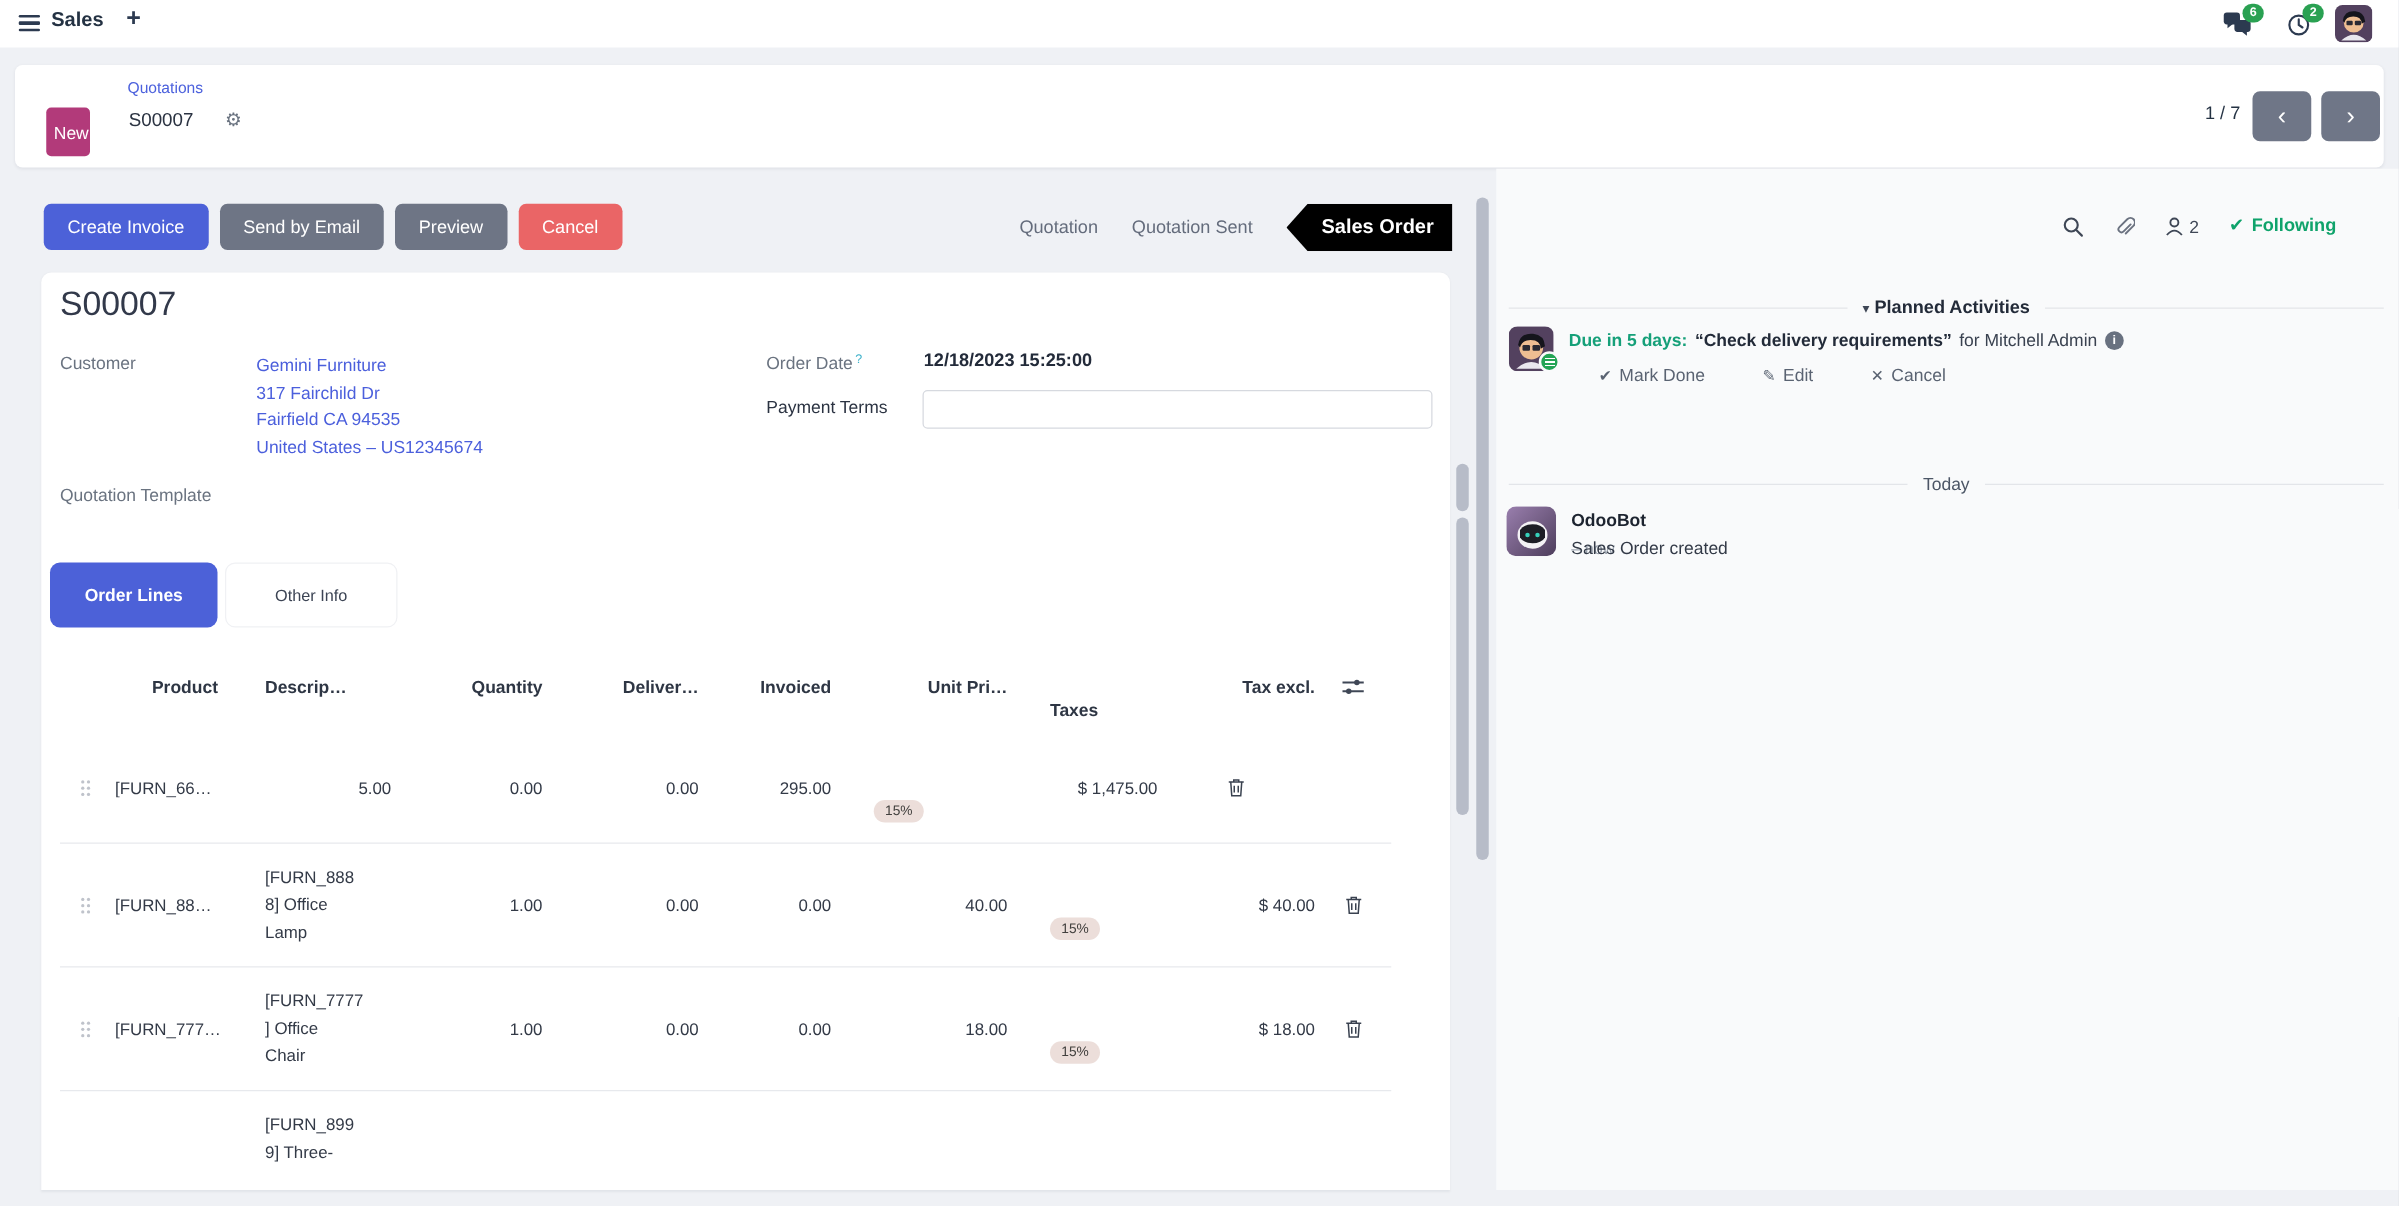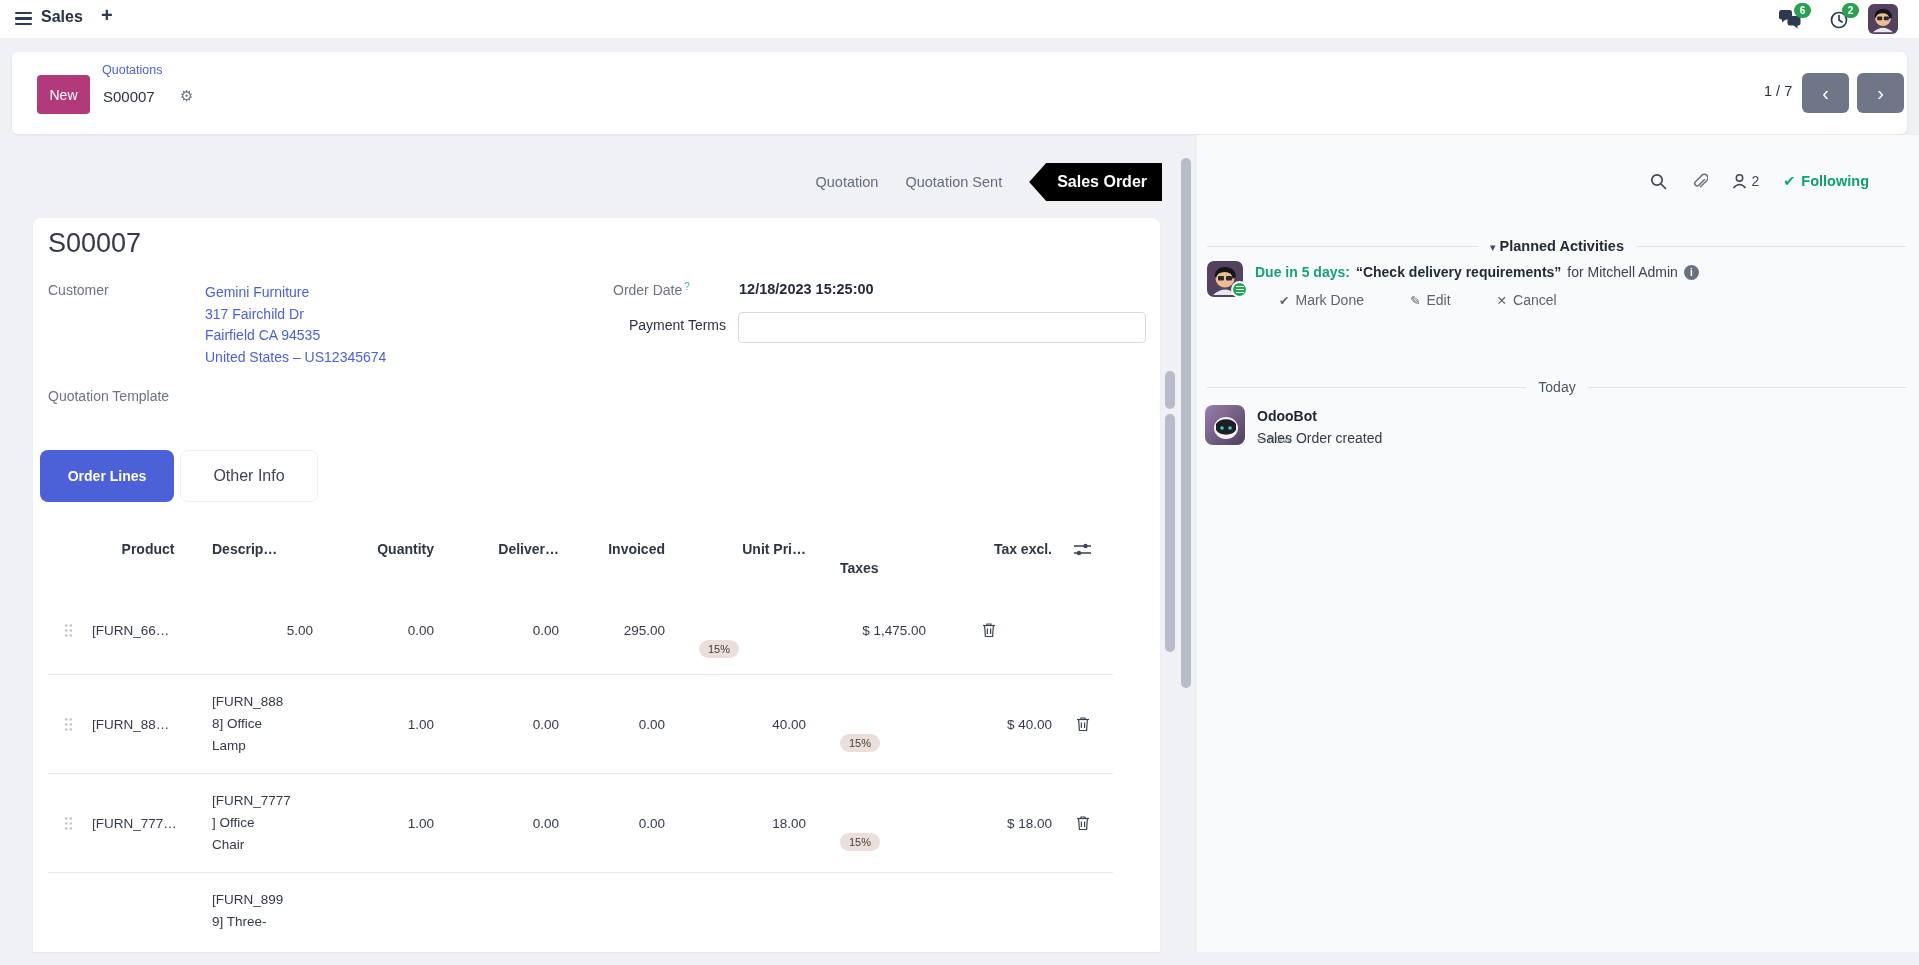--- a/index.html
+++ b/index.html
@@ -14,21 +14,21 @@
   .app-name{position:absolute;left:41px;top:8px;font-size:16px;font-weight:700;color:#243243;}
   .nav-plus{position:absolute;left:101px;top:4px;font-size:20px;font-weight:700;color:#2c3a50;}
   .nav-icon{position:absolute;top:8px;}
   .nav-badge{position:absolute;top:3px;min-width:17px;height:15px;border-radius:9px;background:#2aa152;color:#fff;
     font-size:10px;font-weight:700;display:flex;align-items:center;justify-content:center;padding:0 4px;}
   .nav-avatar{position:absolute;left:1868px;top:4px;width:30px;height:30px;border-radius:6px;overflow:hidden;}
 
   
   .crumb-card{position:absolute;left:12px;top:52px;width:1895px;height:82px;background:#fff;border-radius:6px;
     box-shadow:0 1px 3px rgba(20,30,50,.08);}
-  .new-btn{position:absolute;left:25px;top:23px;width:53px;height:39px;background:#b23a7a;color:#fff;border:none;
+  .new-btn{position:absolute;left:25px;top:34px;width:35px;height:39px;background:#b23a7a;color:#fff;border:none;
     border-radius:4px;font-size:14px;font-family:inherit;text-align:center;}
   .crumb-parent{position:absolute;left:90px;top:11px;font-size:12.5px;color:#4c61dd;}
   .crumb-current{position:absolute;left:91px;top:36px;font-size:15px;color:#2b3342;}
   .crumb-gear{position:absolute;left:168px;top:35px;font-size:15px;color:#6a7380;}
   .pager-count{position:absolute;left:1752px;top:31px;font-size:14.5px;color:#243243;}
   .pager-btn{position:absolute;top:21px;width:47px;height:40px;background:#6f7687;border:none;border-radius:6px;
     color:#fff;font-size:20px;line-height:38px;text-align:center;font-family:inherit;}
 
   
   .action-row{position:absolute;left:35px;top:163px;display:flex;gap:9px;}
@@ -52,21 +52,21 @@
   .cust-links div{white-space:nowrap;}
   .odate-help{color:#3ab0c9;font-size:10px;position:relative;top:-5px;margin-left:2px;}
   .odate-val{position:absolute;left:706px;top:63px;font-size:14.5px;font-weight:700;color:#232b3a;}
   .pay-input{position:absolute;left:705px;top:94px;width:408px;height:31px;border:1px solid #d6d9df;border-radius:4px;
     background:#fff;font-family:inherit;font-size:13px;padding:0 8px;}
 
   
   .tab-active{position:absolute;left:7px;top:232px;width:134px;height:52px;background:#4c61d8;color:#fff;
     border:none;border-radius:8px;font-size:14px;font-weight:700;font-family:inherit;}
   .tab-inactive{position:absolute;left:147px;top:232px;width:138px;height:52px;background:#fff;color:#3c4454;
-    border:1px solid #f0f1f4;border-radius:8px;font-size:16px;font-family:inherit;}
+    border:1px solid #f0f1f4;border-radius:8px;font-size:13px;font-family:inherit;}
 
   
   .otable{position:absolute;left:15px;top:298px;width:1065px;}
   .ogrid{display:grid;grid-template-columns:40px 120px 105px 121px 125px 106px 141px 120px 126px 61px;align-items:center;}
   .ohead{color:#2e3644;font-size:14px;font-weight:700;padding:6px 0 10px 0;}
   .orow{padding:16px 0;border-bottom:1px solid #e7e9ed;font-size:13.5px;color:#333a47;}
   .orow-last{border-bottom:none;}
   .c-num{text-align:right;}
   .c-prod{padding-left:4px;white-space:nowrap;overflow:hidden;}
   .c-desc{padding-left:4px;white-space:pre-line;line-height:22px;}
@@ -162,41 +162,47 @@
     <span class="crumb-gear">⚙</span>
     <div class="pager-count">1 / 7</div>
     <button class="pager-btn" style="left:1790px;">
       <span>‹</span>
     </button>
     <button class="pager-btn" style="left:1845px;">
       <span>›</span>
     </button>
   </div>
 
+  <div class="action-row">
+    <button class="btn btn-primary">Create Invoice</button>
+    <button class="btn btn-sec">Send by Email</button>
+    <button class="btn btn-sec">Preview</button>
+    <button class="btn btn-danger">Cancel</button>
+  </div>
   <div class="stages">
     <span class="stage">Quotation</span>
     <span class="stage">Quotation Sent</span>
     <span class="stage-active">Sales Order</span>
   </div>
 
   <div class="sheet">
     <div class="sheet-title">S00007</div>
 
     <div class="flabel" style="left:15px;top:64px;">Customer</div>
     <div class="cust-links">
       <div>Gemini Furniture</div>
       <div>317 Fairchild Dr</div>
       <div>Fairfield CA 94535</div>
       <div>United States – US12345674</div>
     </div>
 
     <div class="flabel" style="left:580px;top:64px;"><span>Order Date</span><span class="odate-help">?</span></div>
     <div class="odate-val">12/18/2023 15:25:00</div>
 
-    <div class="flabel-dark" style="left:596px;top:99px;">Payment Terms</div>
+    <div class="flabel-dark" style="left:580px;top:99px;">Payment Terms</div>
     <input class="pay-input" value="" style="">
 
     <div class="flabel" style="left:15px;top:170px;">Quotation Template</div>
 
     <button class="tab-active">Order Lines</button>
     <button class="tab-inactive">Other Info</button>
 
     <div class="otable">
       <div class="ogrid ohead">
         <div></div>

